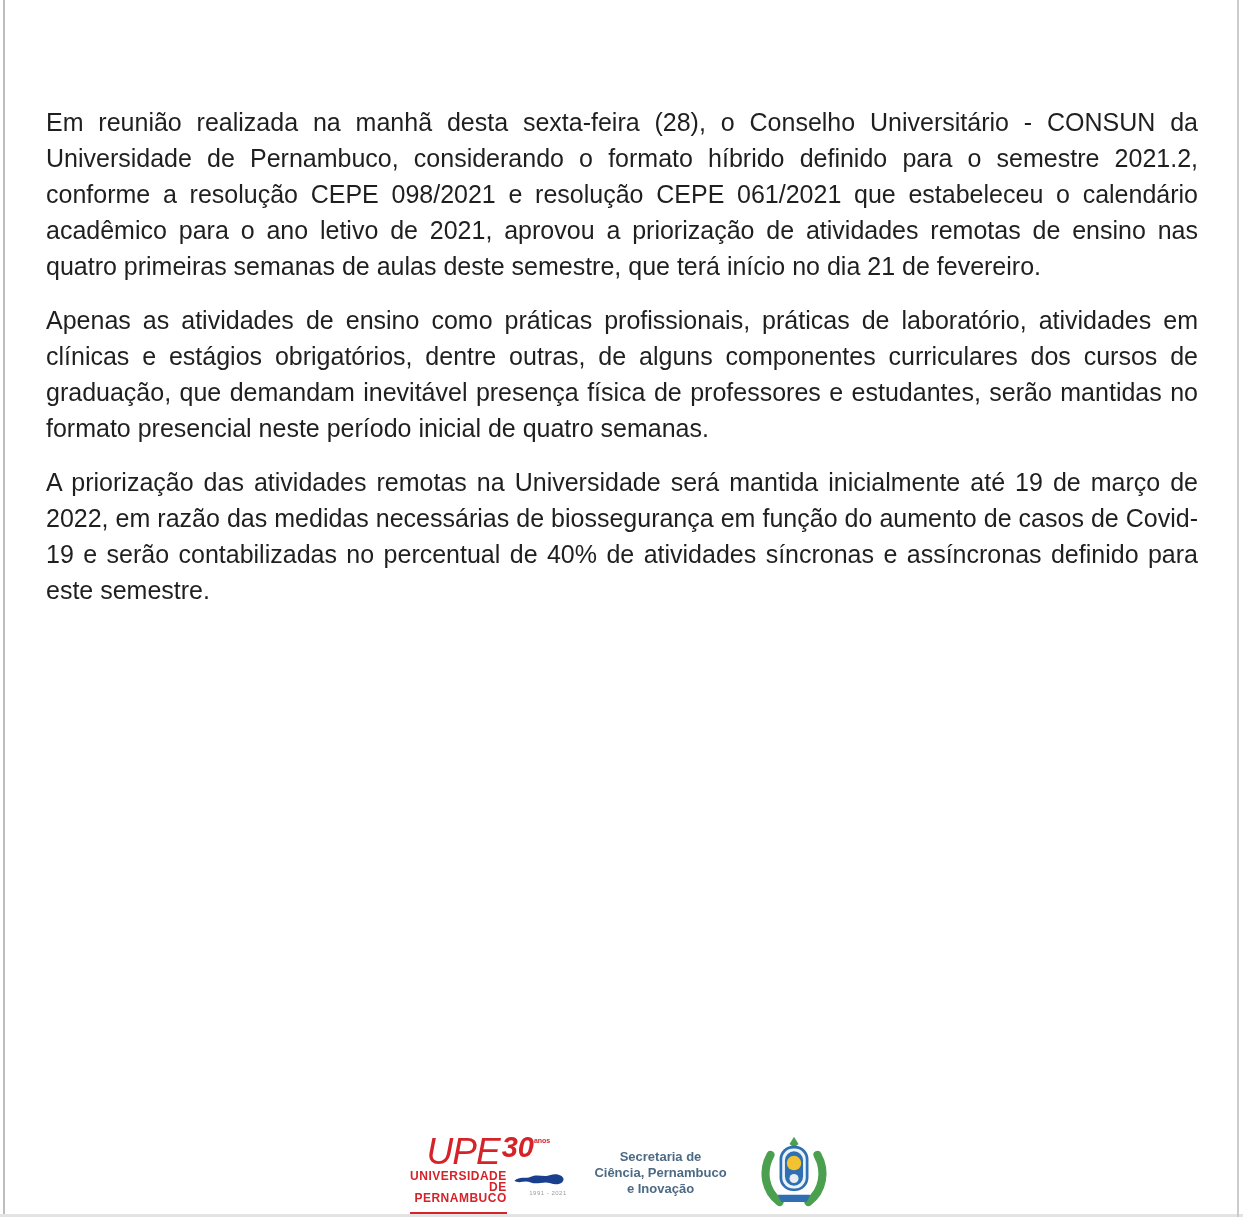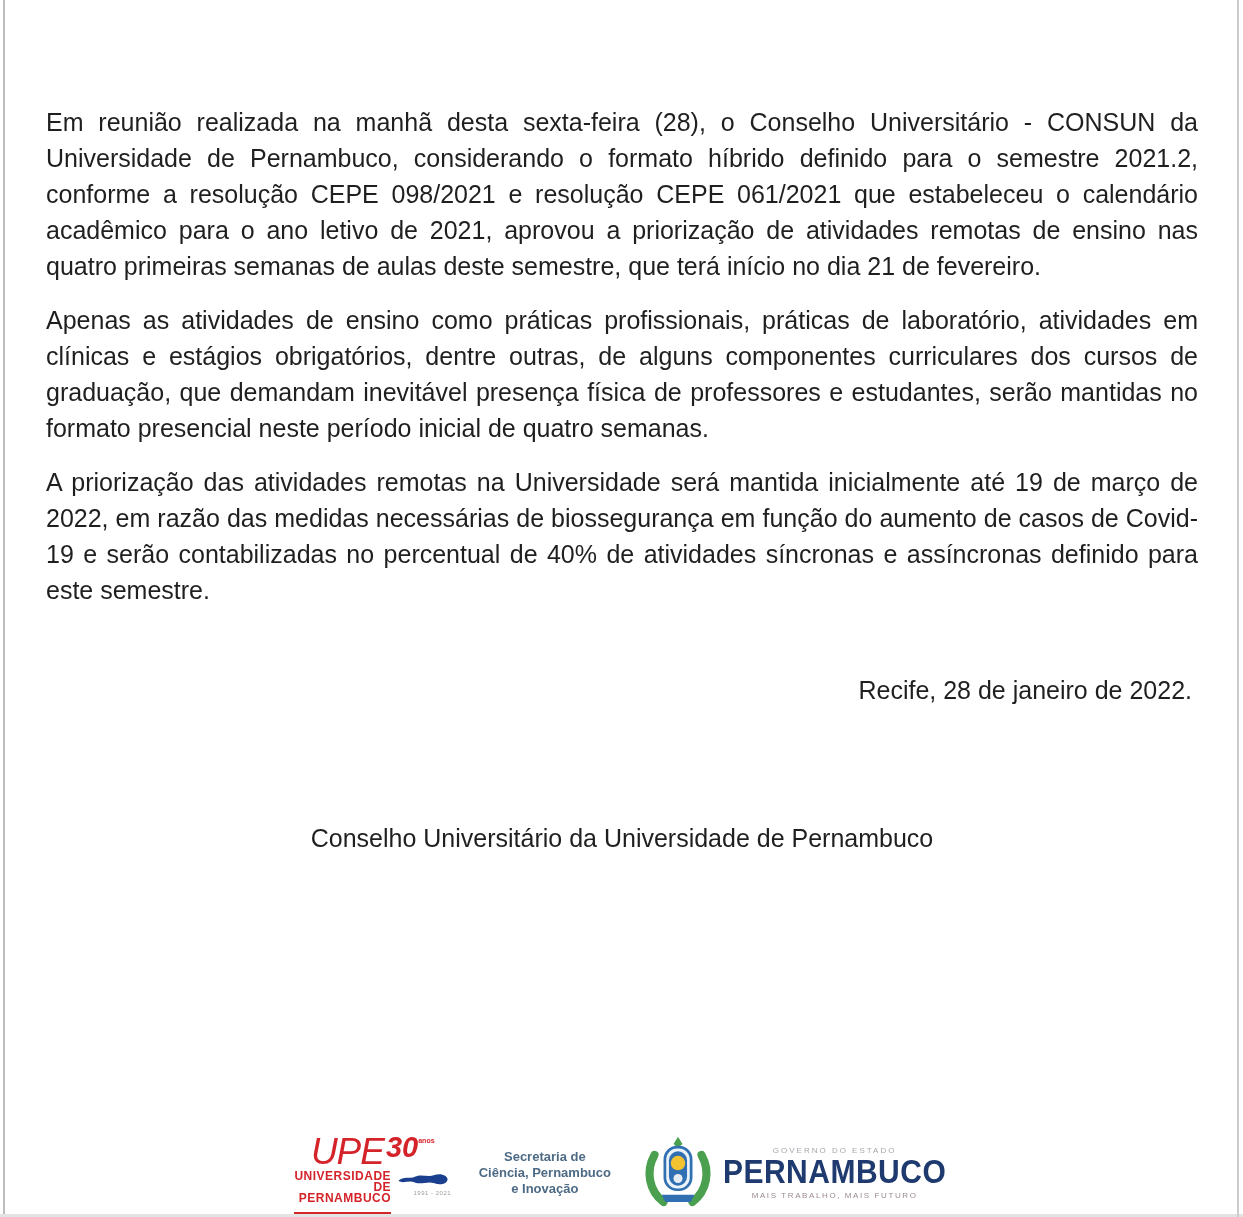--- a/index.html
+++ b/index.html
@@ -176,23 +176,21 @@
 </head>
 <body>
 
 <div class="page">
   <div class="content">
 
     <p class="para">Em reunião realizada na manhã desta sexta-feira (28), o Conselho Universitário - CONSUN da Universidade de Pernambuco, considerando o formato híbrido definido para o semestre 2021.2, conforme a resolução CEPE 098/2021 e resolução CEPE 061/2021 que estabeleceu o calendário acadêmico para o ano letivo de 2021, aprovou a priorização de atividades remotas de ensino nas quatro primeiras semanas de aulas deste semestre, que terá início no dia 21 de fevereiro.</p>
     <p class="para">Apenas as atividades de ensino como práticas profissionais, práticas de laboratório, atividades em clínicas e estágios obrigatórios, dentre outras, de alguns componentes curriculares dos cursos de graduação, que demandam inevitável presença física de professores e estudantes, serão mantidas no formato presencial neste período inicial de quatro semanas.</p>
     <p class="para">A priorização das atividades remotas na Universidade será mantida inicialmente até 19 de março de 2022, em razão das medidas necessárias de biossegurança em função do aumento de casos de Covid-19 e serão contabilizadas no percentual de 40% de atividades síncronas e assíncronas definido para este semestre.</p>
 
-    <div class="dateline">Recife, 28 de janeiro de 2022.</div>
-
-    <div class="signature">Conselho Universitário da Universidade de Pernambuco</div>
+
   </div>
 
   <div class="footer">
 
     <div class="upe-logo">
       <div class="upe-row">
         <span class="upe-acronym">UPE</span>
         <span class="upe-30wrap">
           <span class="upe-30">30</span>
           <span class="upe-anos">anos</span>
@@ -223,23 +221,18 @@
         <path d="M14,22 C4,40 8,62 24,74" stroke="#4aa04e" stroke-width="9" fill="none" stroke-linecap="round"></path>
         <path d="M66,22 C76,40 72,62 56,74" stroke="#4aa04e" stroke-width="9" fill="none" stroke-linecap="round"></path>
         <path d="M40,2 l5,8 -5,4 -5,-4 z" fill="#4aa04e"></path>
         <rect x="24" y="12" width="32" height="50" rx="15" fill="#2f6fb2"></rect>
         <rect x="27" y="15" width="26" height="44" rx="12" fill="#eaf2fa"></rect>
         <rect x="30" y="18" width="20" height="38" rx="10" fill="#2f6fb2"></rect>
         <circle cx="40" cy="31" r="8" fill="#f2c230"></circle>
         <circle cx="40" cy="48" r="5" fill="#e8edf4"></circle>
         <path d="M22,66 h36 l-4,8 h-28 z" fill="#2f6fb2"></path>
       </svg>
-      <div class="gov-text">
-        <div class="gov-overline">GOVERNO DO ESTADO</div>
-        <div class="gov-name">PERNAMBUCO</div>
-        <div class="gov-tagline">MAIS TRABALHO, MAIS FUTURO</div>
-      </div>
     </div>
 
   </div>
 
   <div class="edge-bottom"></div>
 </div>
 
 </body></html>

